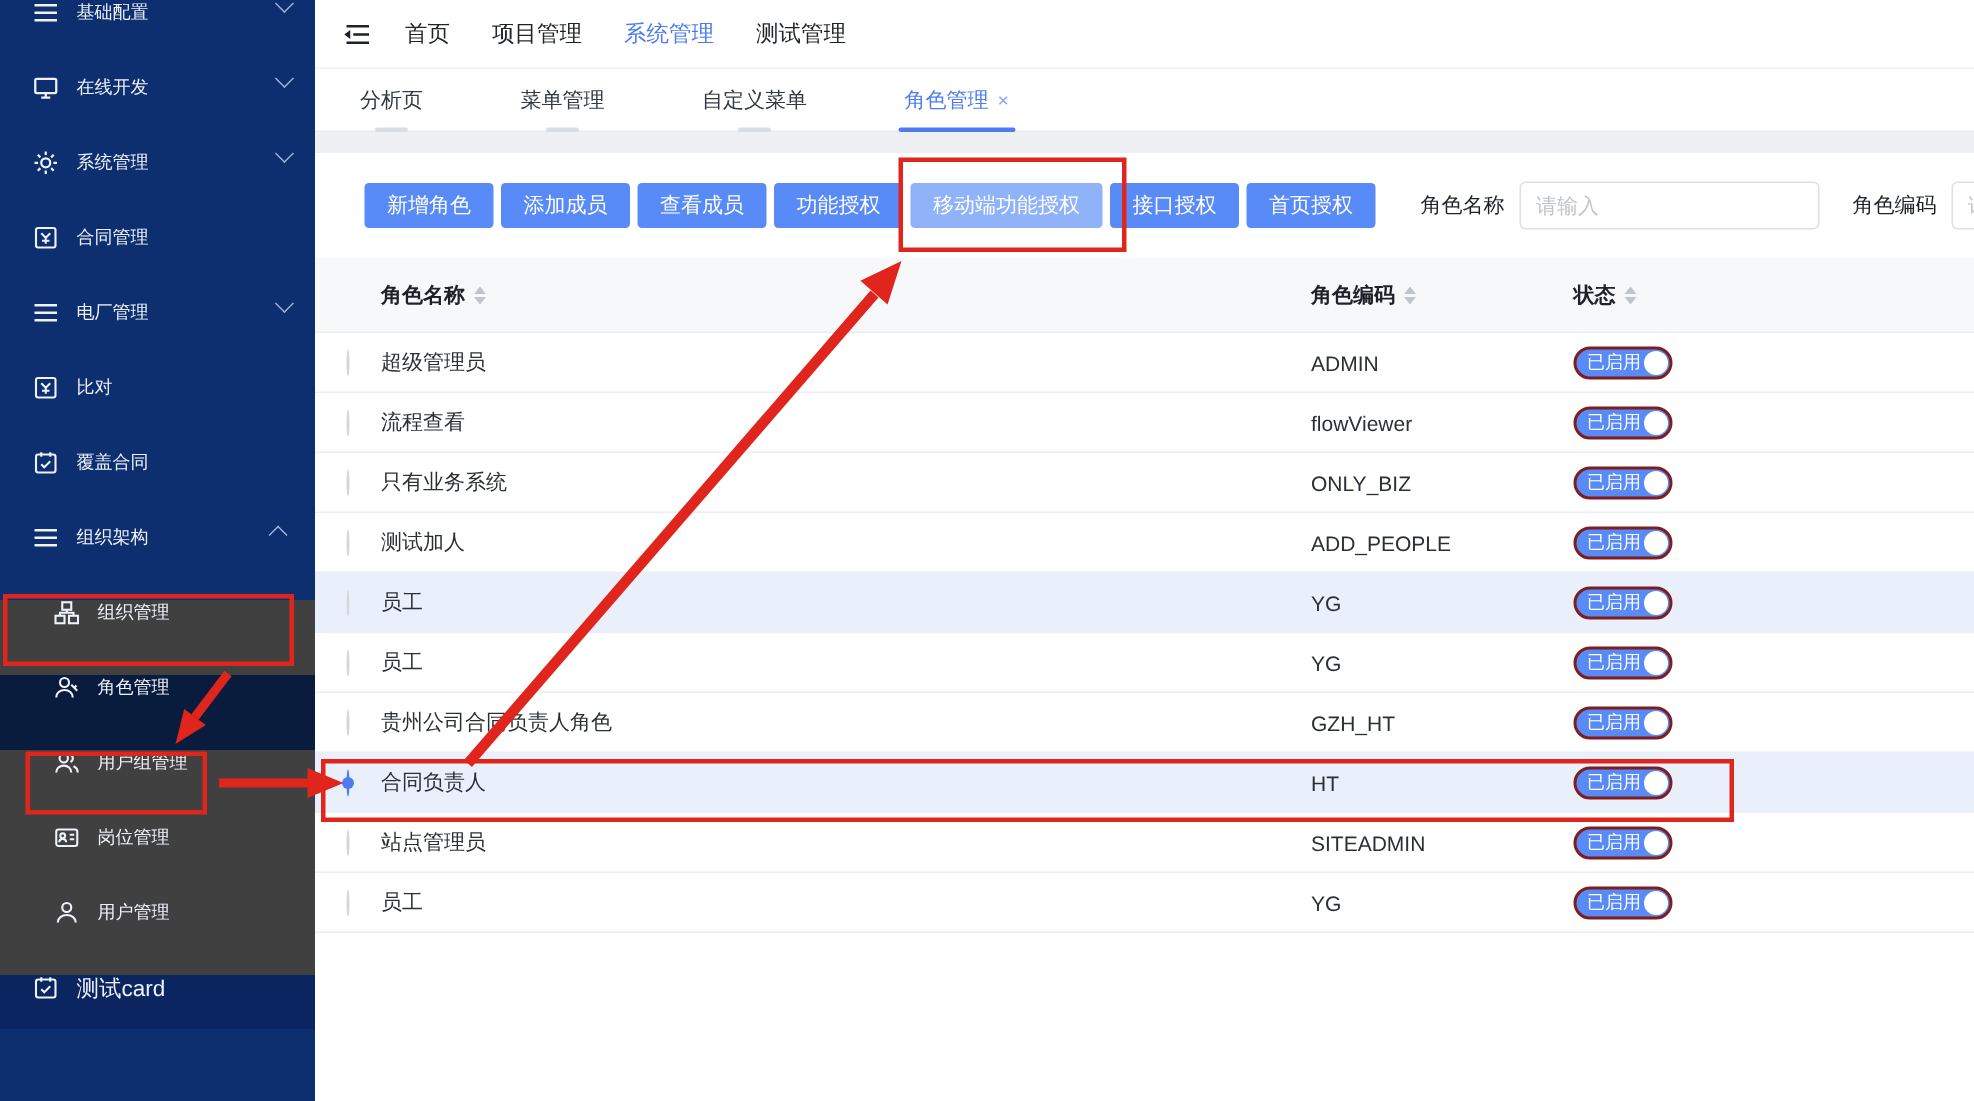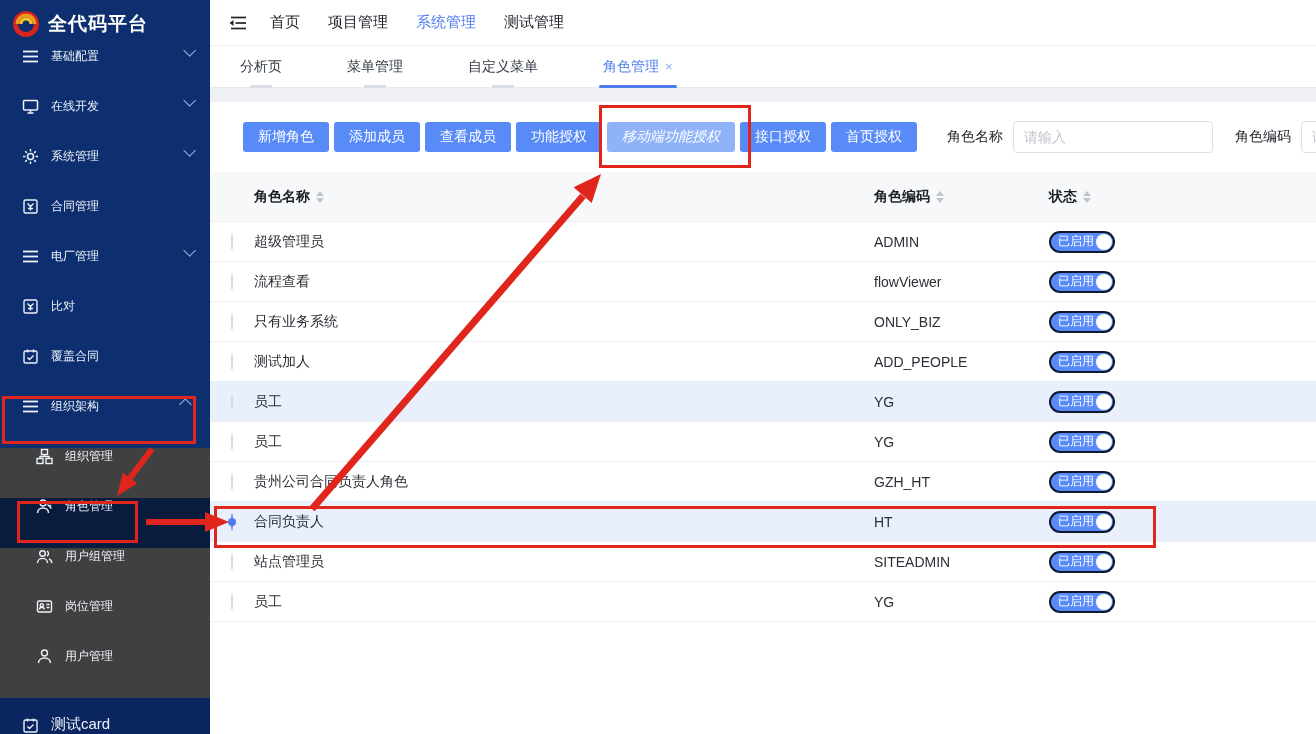--- a/index.html
+++ b/index.html
@@ -15,21 +15,21 @@
   .side-item { height:50px; display:flex; align-items:flex-start; padding-left:22px;
     font-size:12px; color:#eef2fa; cursor:pointer; position:relative; }
   .side-item .s-icon { width:17px; height:17px; margin-right:12px; flex:0 0 17px; }
   .chev { position:absolute; right:18px; width:9px; height:9px;
     border-right:1.8px solid #9db1d8; border-bottom:1.8px solid #9db1d8; }
   .chev.down { transform:rotate(45deg) translateY(-3px); }
   .chev.up { transform:rotate(-135deg) translateY(-3px); }
   .submenu { background:#404040; }
   .submenu .side-item { padding-left:36px; }
   .submenu .side-item.active { background:#091c3e; }
-  .bottom-item { background:#0a2560; height:36px; display:flex; align-items:flex-end;
+  .bottom-item { background:#0a2560; height:36px; display:flex; align-items:flex-start;
     padding-left:22px; font-size:15px; color:#eef2fa; cursor:pointer; }
   .bottom-item .s-icon { width:17px; height:17px; margin-right:12px; }
 
   
   .main { position:absolute; left:210px; top:0; width:1220px; height:734px; background:#fff; }
   .topnav { height:46px; display:flex; align-items:center; padding-left:18px;
     border-bottom:1px solid #f0f0f0; }
   .fold-icon { width:20px; height:18px; margin-right:22px; cursor:pointer; }
   .nav-item { font-size:15px; color:#1f2329; margin-right:28px; cursor:pointer; }
   .nav-item.active { color:#4e7cf0; }
@@ -44,21 +44,21 @@
   .tab.active .tab-underline { width:78px; background:#4e7cf0; }
   .tab-close { margin-left:6px; font-size:13px; color:#86a6f2; cursor:pointer; line-height:1; }
 
   .graybar { height:14px; background:#eef0f4; }
   .content { position:relative; background:#fff; }
 
   .toolbar { position:relative; height:70px; display:flex; align-items:center; padding-left:33px; }
   .btn { height:30px; padding:0 15px; margin-right:5px; background:#588af8; color:#fff;
     font-size:14px; border:none; border-radius:3px; cursor:pointer; white-space:nowrap;
     font-family:inherit;text-align:right; }
-  .btn.hl { background:#8fb2f9;font-style:italic; }
+  .btn.hl { background:#8fb2f9; }
   .filters { position:absolute; left:737px; top:19px; display:flex; align-items:center;
     white-space:nowrap; }
   .f-label { font-size:14px; color:#1d2129; margin-right:10px; }
   .f-input { width:200px; height:32px; border:1px solid #dcdfe6; border-radius:4px;
     padding:0 10px; font-size:14px; color:#333; outline:none; font-family:inherit; }
   .f-input::placeholder { color:#c0c4cc; }
   .f-label.second { margin-left:22px; }
 
   
   .rtable { width:1106px; }
@@ -73,45 +73,37 @@
     border-bottom:5px solid #c0c4cc; }
   .caret-down { width:0; height:0; border-left:4px solid transparent; border-right:4px solid transparent;
     border-top:5px solid #c0c4cc; }
   .cell-radio { justify-self:center; }
   .radio { width:16px; height:16px; border-radius:50%; border:1.5px solid #d4d7de;
     background:#fff; position:relative; cursor:pointer; }
   .radio.checked { border-color:#4e7cf0; }
   .radio.checked::after { content:""; position:absolute; left:50%; top:50%;
     transform:translate(-50%,-50%); width:8px; height:8px; border-radius:50%; background:#4e7cf0; }
   .toggle { display:inline-flex; align-items:center; width:66px; height:22px;
-    background:#588af8; border:2px solid #0f172a; border-radius:13px; position:relative;
+    background:#588af8; border:2px solid #7f1d1d; border-radius:13px; position:relative;
     cursor:pointer; }
   .toggle .t-label { font-size:12px; color:#fff; margin-left:7px; }
   .toggle .knob { position:absolute; right:1px; top:50%; transform:translateY(-50%);
     width:16px; height:16px; background:#fff; border-radius:50%; }
 
   
   .red-box { position:absolute; border:3px solid #e0251c; z-index:9; pointer-events:none; }
   .ann-svg { position:absolute; left:0; top:0; width:1316px; height:734px; z-index:10;
     pointer-events:none; }
 </style>
 </head>
 <body>
 
 <div class="page">
 
   <aside class="sidebar">
-    <div class="logo">
-      <svg width="28" height="28" viewBox="0 0 28 28">
-        <circle cx="14" cy="14" r="10.5" fill="none" stroke="#d6251e" stroke-width="5"></circle>
-        <path d="M5.5 14 A8.5 8.5 0 0 1 22.5 14" fill="none" stroke="#f09a1c" stroke-width="4"></path>
-        <path d="M9 14 A5 5 0 0 1 19 14" fill="none" stroke="#f5c32a" stroke-width="3"></path>
-      </svg>
-      <span class="logo-title">全代码平台</span>
-    </div>
 
     <div class="side-item">
       <svg class="s-icon" viewBox="0 0 17 17">
           <g stroke="#eef2fa" stroke-width="1.8">
             <line x1="1" y1="3.5" x2="16" y2="3.5"></line>
             <line x1="1" y1="8.5" x2="16" y2="8.5"></line>
             <line x1="1" y1="13.5" x2="16" y2="13.5"></line>
           </g>
         </svg>
       <span>基础配置</span>

